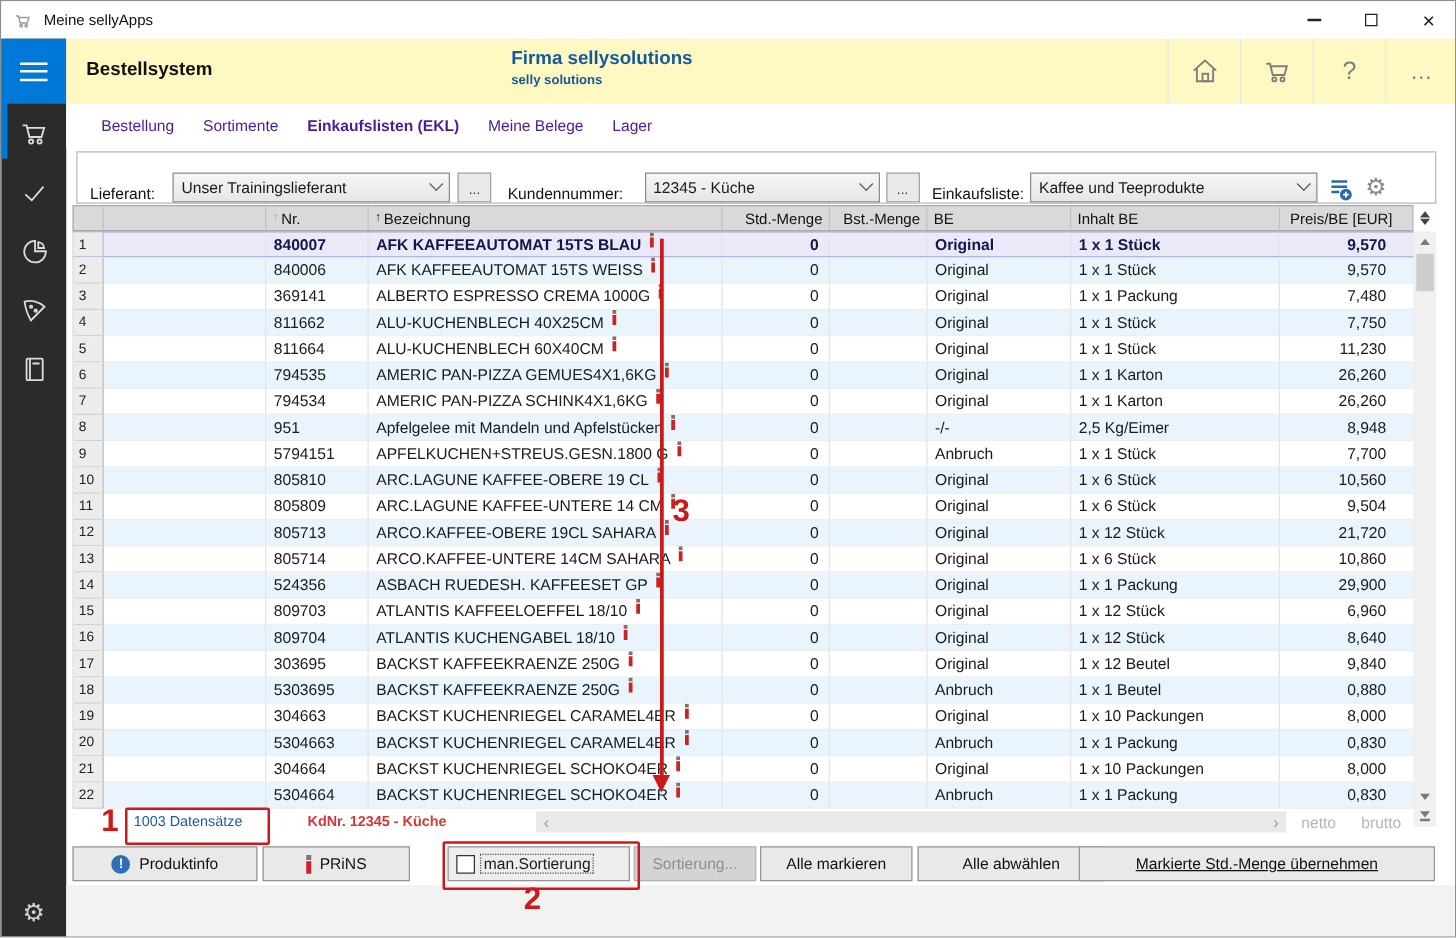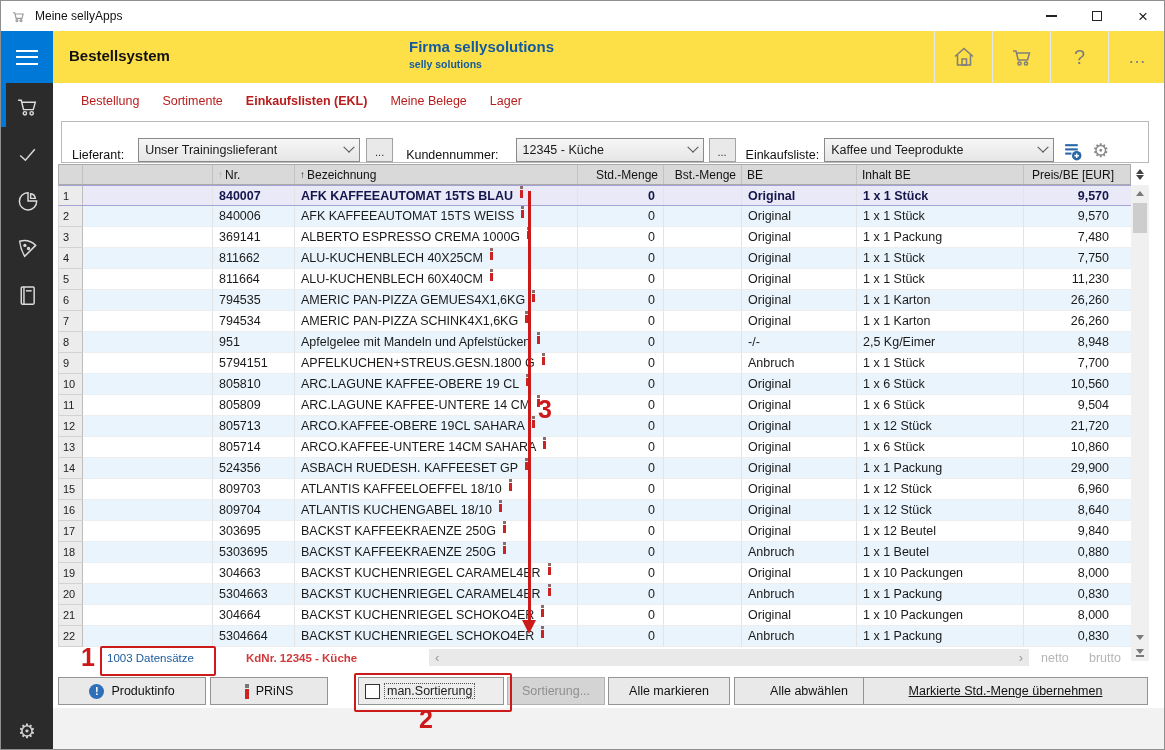--- a/index.html
+++ b/index.html
@@ -17,33 +17,33 @@
   .glyph-close{font-size:17px;color:#222;line-height:1;}
   
   .sidebar{position:absolute;left:0;top:30px;width:52px;height:720px;background:#2b2b2b;}
   .hamb{position:absolute;left:0;top:0;width:52px;height:52px;background:#0078d7;display:flex;flex-direction:column;justify-content:center;align-items:center;gap:4.5px;}
   .hamb span{display:block;width:22px;height:2px;background:#fff;}
   .active-ind{position:absolute;left:0;top:52px;width:5px;height:44px;background:#0078d7;}
   .sb-ic{position:absolute;left:0;width:52px;height:34px;display:flex;align-items:center;justify-content:center;}
   .sb-ic svg{width:25px;height:25px;stroke:#dcdcdc;fill:none;stroke-width:1.4;}
   .sb-gear{position:absolute;left:0;bottom:8px;width:52px;text-align:center;font-size:20px;color:#cfcfcf;}
   
-  .headerband{position:absolute;left:52px;top:30px;width:1113px;height:52px;background:#fde047;}
+  .headerband{position:absolute;left:52px;top:30px;width:1113px;height:52px;background:#fef9c3;}
   .apptitle{position:absolute;left:16px;top:16px;font-size:15px;font-weight:bold;color:#111;}
   .company{position:absolute;left:356px;top:7px;width:350px;text-align:left;font-weight:bold;}
   .company .c1{font-size:15px;color:#14599d;}
   .company .c2{font-size:10.5px;color:#14599d;margin-top:3px;}
   .hdricons{position:absolute;right:0;top:0;height:52px;display:flex;}
   .hdric{width:57px;height:52px;display:flex;align-items:center;justify-content:center;border-left:1px solid #e7e7e7;color:#7d7d7d;}
   .hdric svg{width:24px;height:24px;stroke:#7d7d7d;fill:none;stroke-width:1.5;}
   .qmark{font-size:20px;font-weight:300;}
   .dots{font-size:18px;letter-spacing:1px;}
   
   .tabbar{position:absolute;left:52px;top:82px;width:1113px;height:36px;background:#fff;display:flex;align-items:center;padding-left:28px;box-sizing:border-box;gap:23px;}
-  .tab{font-size:12.5px;color:#b91c1c;}
+  .tab{font-size:12.5px;color:#4c1d95;}
   .tab.active{font-weight:bold;}
   
   .filterbar{position:absolute;left:60px;top:120px;width:1088px;height:42px;border:1px solid #b9b9b9;background:#fff;box-sizing:border-box;display:flex;align-items:flex-end;padding-left:10px;}
   .flabel{font-size:12.5px;color:#111;}
   .dropdown{height:24px;border:1px solid #8a8a8a;background:linear-gradient(#f6f6f6,#e6e6e6);display:flex;align-items:center;box-sizing:border-box;padding:0 6px;font-size:12.5px;justify-content:space-between;margin-top:44px;}
   .chev{width:7px;height:7px;border-right:1.5px solid #555;border-bottom:1.5px solid #555;transform:rotate(45deg) translate(-2px,-2px);}
   .browse{width:27px;height:24px;border:1px solid #a3a3a3;background:#e9e9e9;font-size:11px;display:flex;align-items:flex-end;justify-content:center;box-sizing:border-box;color:#333;padding-bottom:3px;}
   .fgear{font-size:19px;color:#8a8a8a;margin-left:9px;}
   
   .table{position:absolute;left:57px;top:163px;width:1073px;--cols:24px 130px 82px 283px 86px 78px 115px 167px 108px;}

